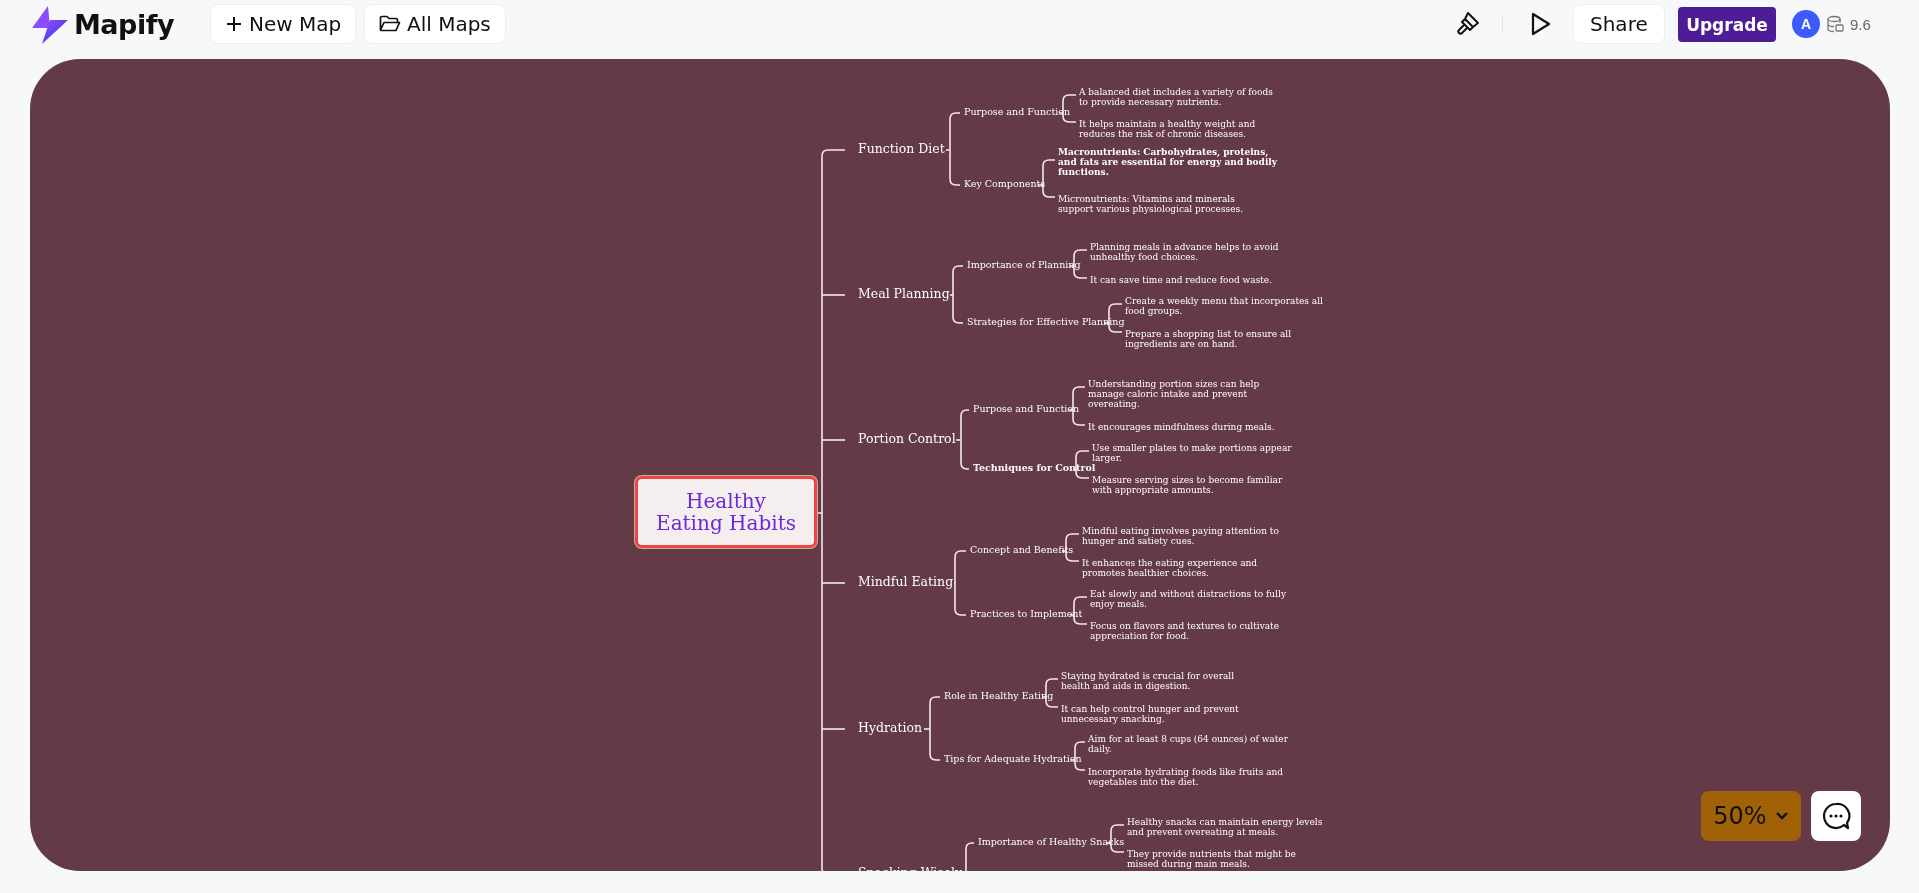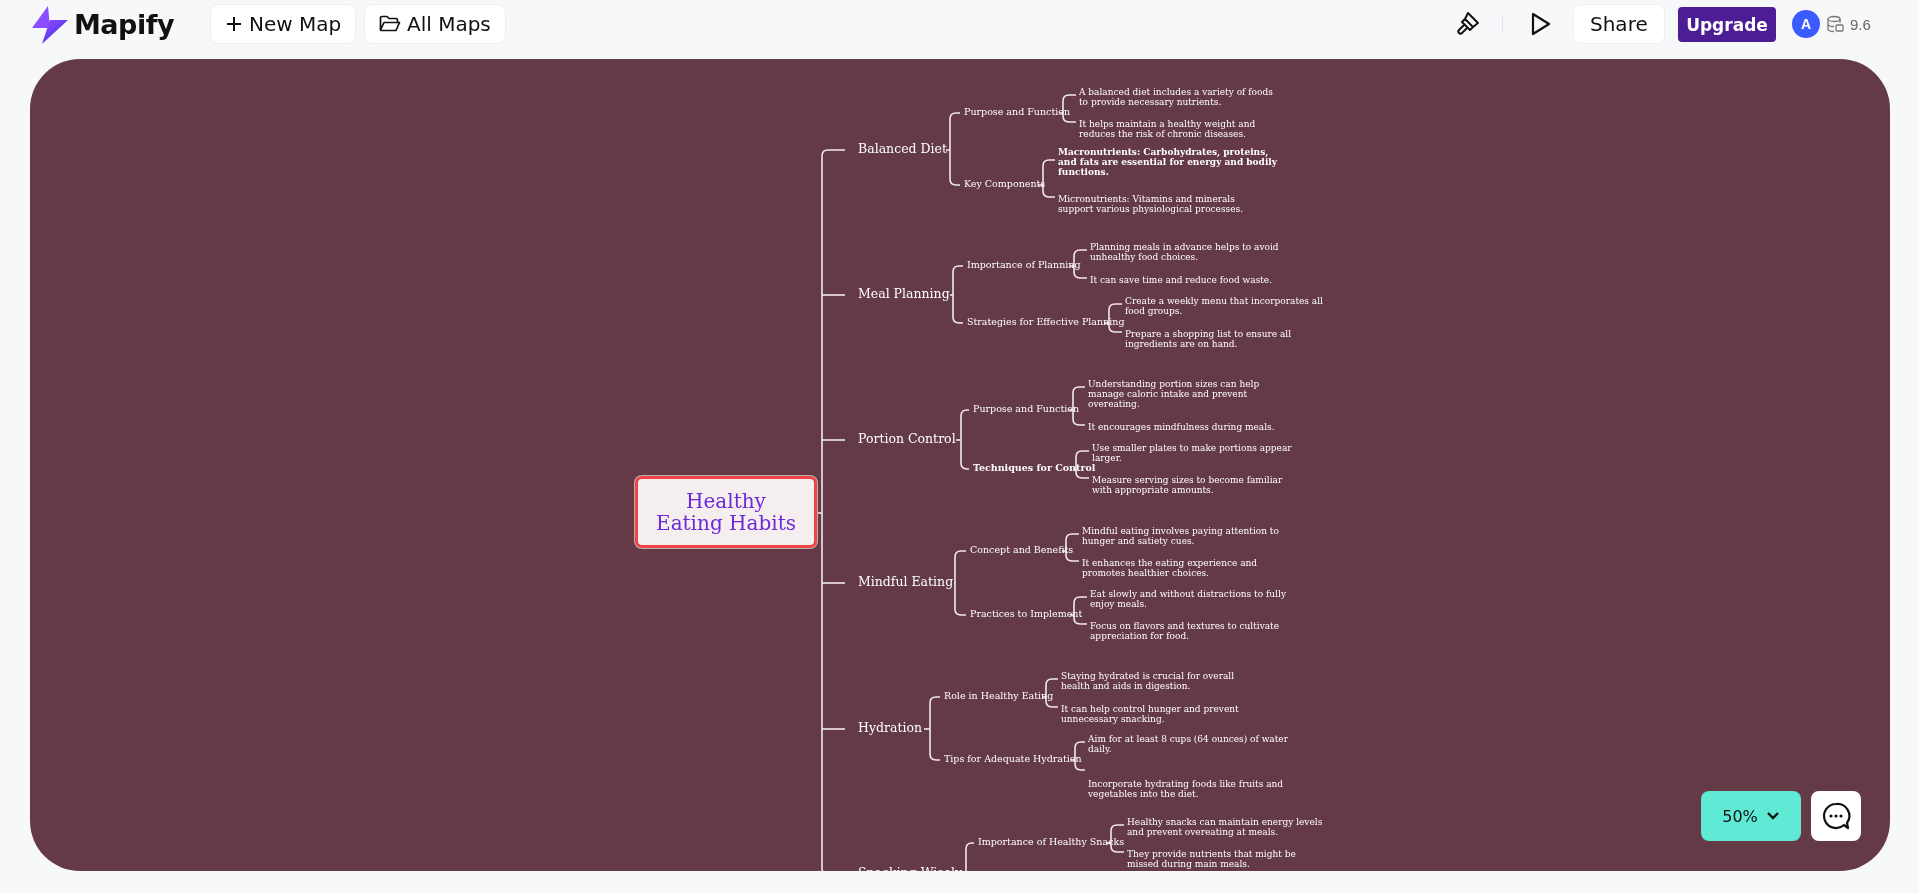--- a/index.html
+++ b/index.html
@@ -17,21 +17,21 @@
   .credits { font-size: 15px; color: #666; }
 
   .canvas { position: absolute; left: 30px; top: 59px; width: 1860px; height: 812px; background: #643a47; border-radius: 50px; overflow: hidden; }
   .map { position: absolute; left: 0; top: 0; width: 1860px; height: 812px; font-family: "DejaVu Serif", serif; color: #fff; }
   .root { position: absolute; left: 605px; top: 417px; width: 182px; height: 72px; background: #f5eeef; border: 3px solid #ef4444; border-radius: 7px; box-shadow: 0 0 0 1px #b9b0b2; display: flex; align-items: center; justify-content: center; text-align: center; font-size: 20px; line-height: 22px; color: #6d28d9; }
   .n1 { position: absolute; font-size: 12.5px; white-space: nowrap; }
   .n2 { position: absolute; font-size: 9.5px; white-space: nowrap; }
   .n3 { position: absolute; font-size: 9px; line-height: 10px; white-space: nowrap; }
   svg.links { position: absolute; left: 0; top: 0; }
 
-  .zoomctl { position: absolute; left: 1701px; top: 791px; width: 100px; height: 50px; background: #5eead4; border-radius: 8px; display: flex; align-items: center; justify-content: center; gap: 8px; font-size: 16px; color: #111; font-family: "DejaVu Sans", sans-serif; }
+  .zoomctl { position: absolute; left: 1701px; top: 791px; width: 100px; height: 50px; background: #a16207; border-radius: 8px; display: flex; align-items: center; justify-content: center; gap: 8px; font-size: 24px; color: #111; font-family: "DejaVu Sans", sans-serif; }
   .chat { position: absolute; left: 1811px; top: 791px; width: 50px; height: 50px; background: #fff; border-radius: 8px; display: flex; align-items: center; justify-content: center; }
 </style>
 </head>
 <body>
 
 <div class="topbar">
   <div class="logo">
     <svg width="42" height="40" viewBox="0 0 42 40">
       <defs>
           <linearGradient id="lg" x1="0" y1="0" x2="1" y2="1">
@@ -124,21 +124,21 @@
         <path d="M1041 701 H1045" fill="none" stroke="#f2e9eb" stroke-width="1.6"></path>
         <path d="M1055 683 H1051 Q1045 683 1045 689 V705 Q1045 711 1051 711 H1055" fill="none" stroke="#f2e9eb" stroke-width="1.6"></path>
         <path d="M934 815 H936" fill="none" stroke="#f2e9eb" stroke-width="1.6"></path>
         <path d="M944 784 H942 Q936 784 936 790 V865 Q936 871 942 871 H944" fill="none" stroke="#f2e9eb" stroke-width="1.6"></path>
         <path d="M1076 784 H1081" fill="none" stroke="#f2e9eb" stroke-width="1.6"></path>
         <path d="M1094 766 H1087 Q1081 766 1081 772 V787 Q1081 793 1087 793 H1094" fill="none" stroke="#f2e9eb" stroke-width="1.6"></path>
       </svg>
     <div class="root">
       <span style="width:140px; display:block;">Healthy Eating Habits</span>
     </div>
-  <div class="n1" style="left: 828px; top: 82px;">Balanced Diet</div>
+  <div class="n1" style="left: 828px; top: 82px;">Function Diet</div>
       <div class="n2" style="left: 934px; top: 47px;">Purpose and Function</div>
       <div class="n3" style="left: 1049px; top: 28px;">A balanced diet includes a variety of foods<br>to provide necessary nutrients.</div>
       <div class="n3" style="left: 1049px; top: 60px;">It helps maintain a healthy weight and<br>reduces the risk of chronic diseases.</div>
       <div class="n2" style="left: 934px; top: 119px;">Key Components</div>
       <div class="n3" style="left: 1028px; top: 88px; font-weight: bold;">Macronutrients: Carbohydrates, proteins,<br>and fats are essential for energy and bodily<br>functions.</div>
       <div class="n3" style="left: 1028px; top: 135px;">Micronutrients: Vitamins and minerals<br>support various physiological processes.</div>
       <div class="n1" style="left: 828px; top: 227px;">Meal Planning</div>
       <div class="n2" style="left: 937px; top: 200px;">Importance of Planning</div>
       <div class="n3" style="left: 1060px; top: 183px;">Planning meals in advance helps to avoid<br>unhealthy food choices.</div>
       <div class="n3" style="left: 1060px; top: 216px;">It can save time and reduce food waste.</div>
@@ -158,21 +158,21 @@
       <div class="n3" style="left: 1052px; top: 499px;">It enhances the eating experience and<br>promotes healthier choices.</div>
       <div class="n2" style="left: 940px; top: 549px;">Practices to Implement</div>
       <div class="n3" style="left: 1060px; top: 530px;">Eat slowly and without distractions to fully<br>enjoy meals.</div>
       <div class="n3" style="left: 1060px; top: 562px;">Focus on flavors and textures to cultivate<br>appreciation for food.</div>
       <div class="n1" style="left: 828px; top: 661px;">Hydration</div>
       <div class="n2" style="left: 914px; top: 631px;">Role in Healthy Eating</div>
       <div class="n3" style="left: 1031px; top: 612px;">Staying hydrated is crucial for overall<br>health and aids in digestion.</div>
       <div class="n3" style="left: 1031px; top: 645px;">It can help control hunger and prevent<br>unnecessary snacking.</div>
       <div class="n2" style="left: 914px; top: 694px;">Tips for Adequate Hydration</div>
       <div class="n3" style="left: 1058px; top: 675px;">Aim for at least 8 cups (64 ounces) of water<br>daily.</div>
-      <div class="n3" style="left: 1058px; top: 708px; margin-top: 12px;">Incorporate hydrating foods like fruits and<br>vegetables into the diet.</div>
+      <div class="n3" style="left: 1058px; top: 708px;">Incorporate hydrating foods like fruits and<br>vegetables into the diet.</div>
       <div class="n1" style="left: 828px; top: 806px;">Snacking Wisely</div>
       <div class="n2" style="left: 948px; top: 777px;">Importance of Healthy Snacks</div>
       <div class="n3" style="left: 1097px; top: 758px;">Healthy snacks can maintain energy levels<br>and prevent overeating at meals.</div>
       <div class="n3" style="left: 1097px; top: 790px;">They provide nutrients that might be<br>missed during main meals.</div>
     </div>
 
   <div class="zoomctl" style="left:1671px; top:732px;">
     <span>50%</span>
     <svg width="14" height="10" viewBox="0 0 14 10">
         <path d="M2 2 L7 7 L12 2" fill="none" stroke="#111" stroke-width="2.4"></path>

